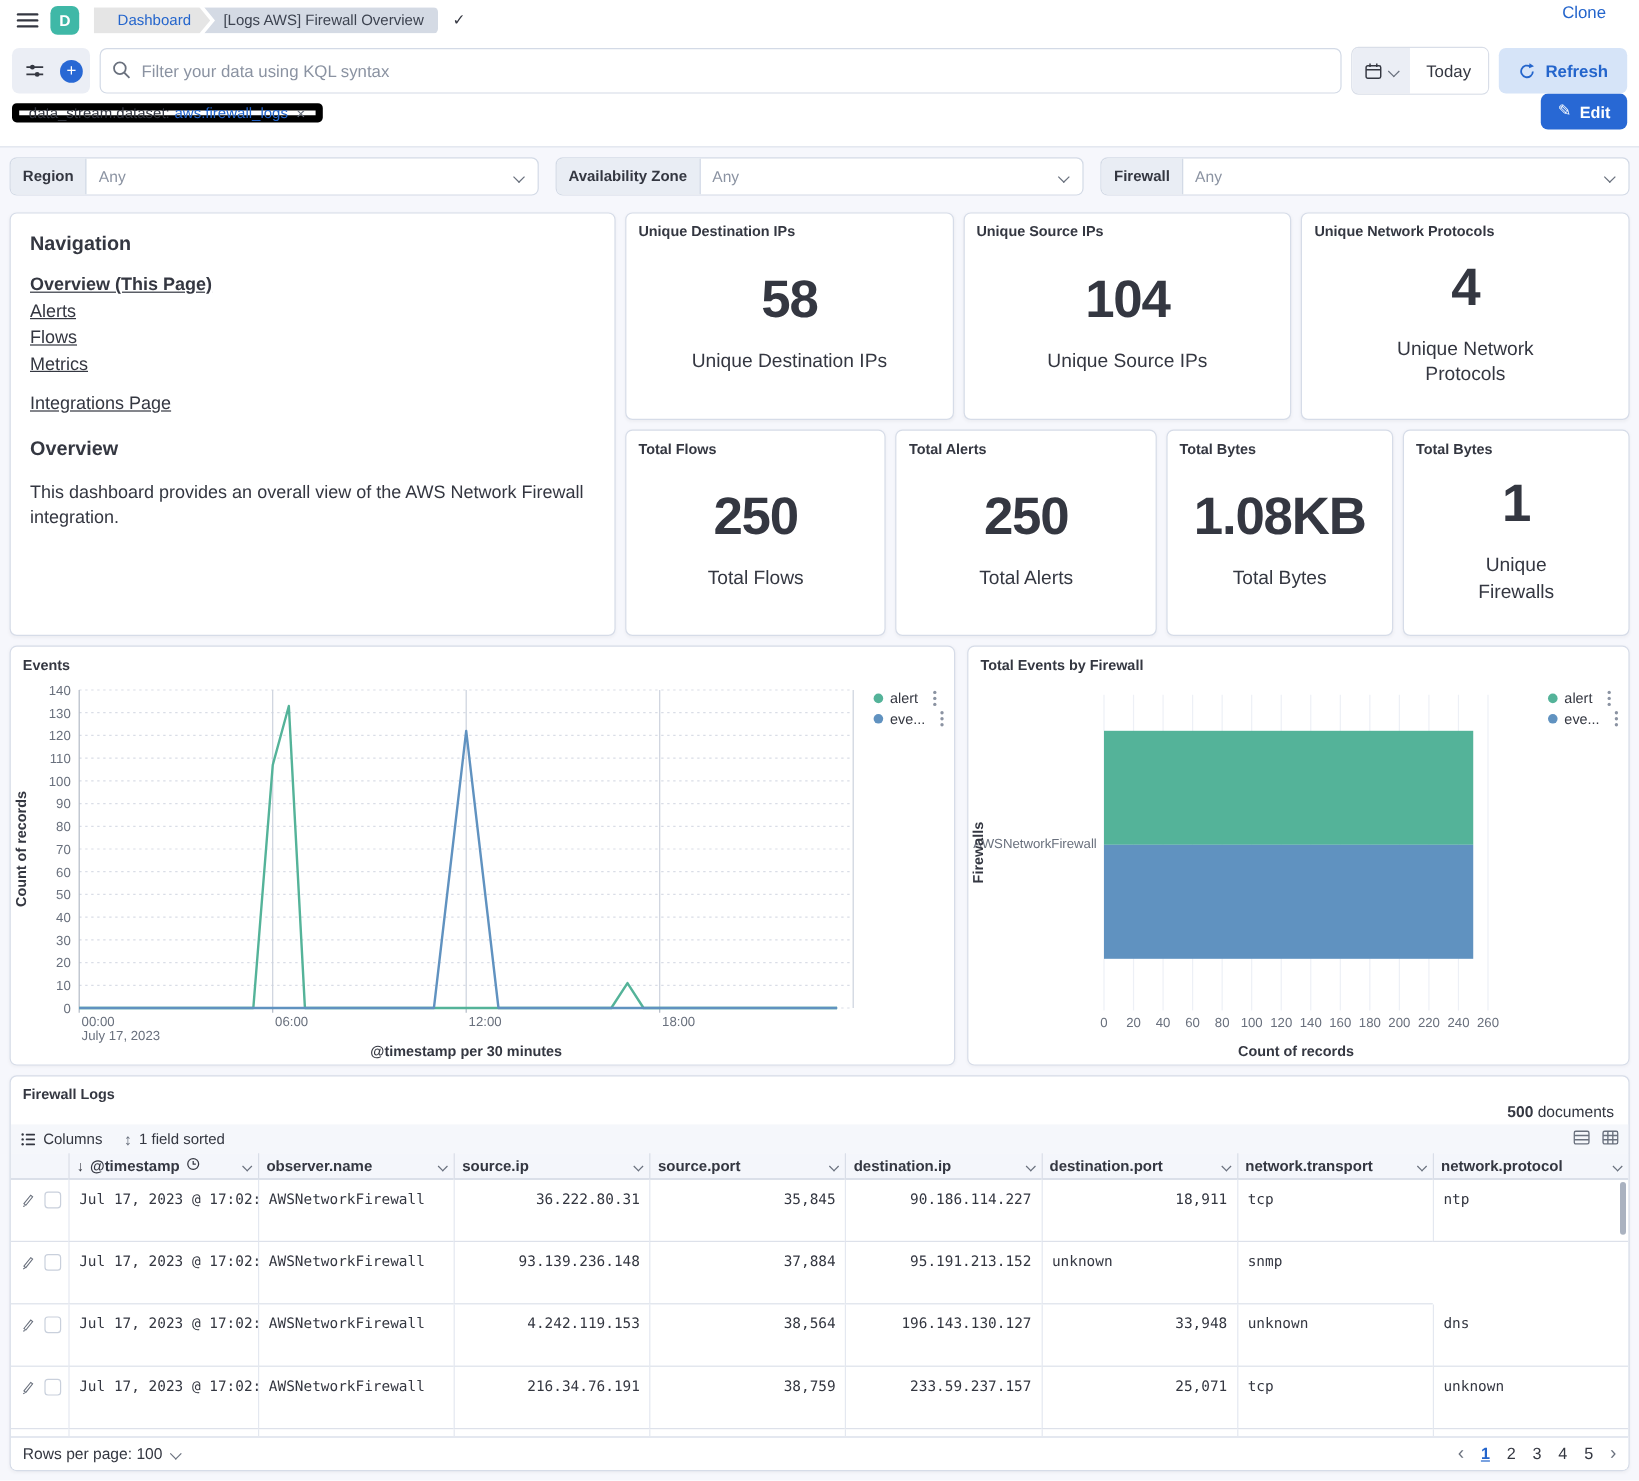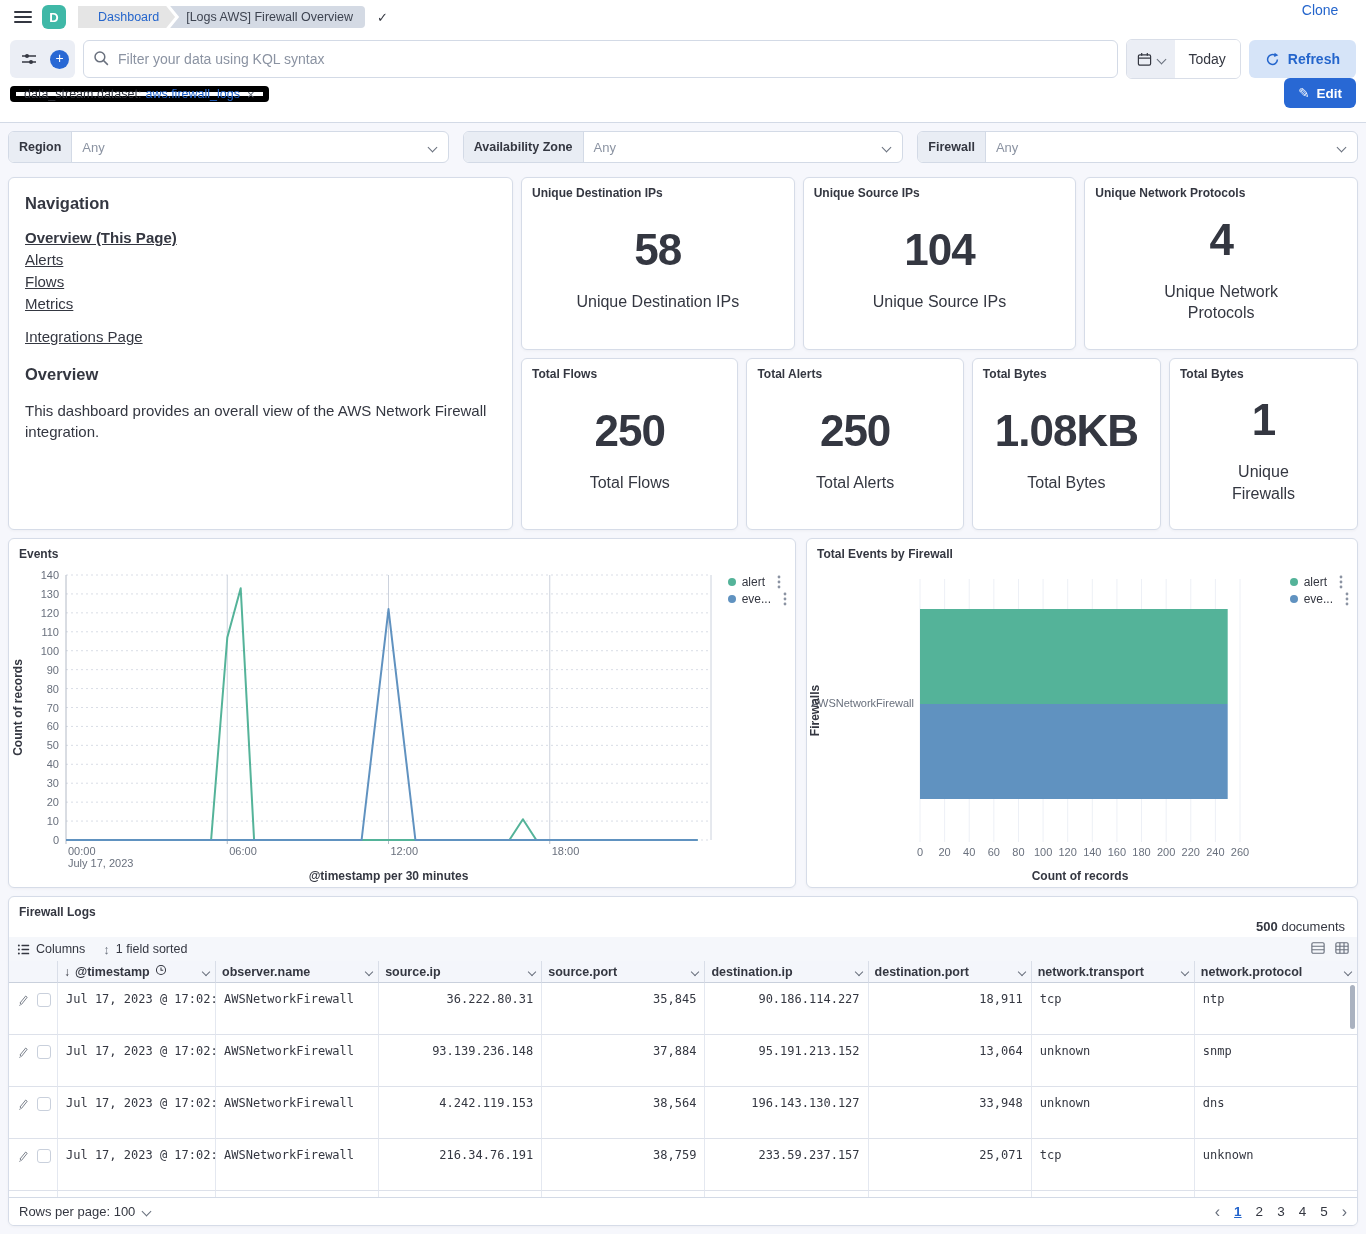--- a/index.html
+++ b/index.html
@@ -527,21 +527,20 @@
               <span><svg width="14" height="14" viewBox="0 0 16 16">
                   <path d="M4.5 11.5 L11 3.5 l1.8 1.4 L6.3 13 Z M3.8 14.2 l1.6-.8" fill="none" stroke="#69707d" stroke-width="1"></path>
                 </svg></span>
               <span class="rowcheck"></span>
             </div>
             <div class="dg-c mono">Jul 17, 2023 @ 17:02:24.328</div>
             <div class="dg-c mono">AWSNetworkFirewall</div>
             <div class="dg-c mono right">93.139.236.148</div>
             <div class="dg-c mono right">37,884</div>
             <div class="dg-c mono right">95.191.213.152</div>
-            <div class="dg-c mono right">13,064</div>
             <div class="dg-c mono">unknown</div>
             <div class="dg-c mono">snmp</div>
           </div>
           <div class="dg-grid-cols dg-row">
             <div class="dg-c dg-ctrl">
               <span><svg width="14" height="14" viewBox="0 0 16 16">
                   <path d="M4.5 11.5 L11 3.5 l1.8 1.4 L6.3 13 Z M3.8 14.2 l1.6-.8" fill="none" stroke="#69707d" stroke-width="1"></path>
                 </svg></span>
               <span class="rowcheck"></span>
             </div>

